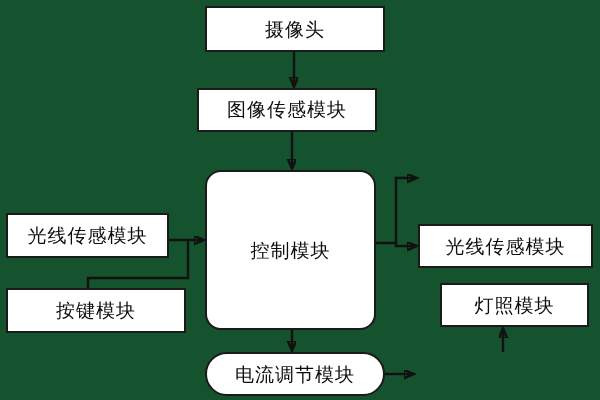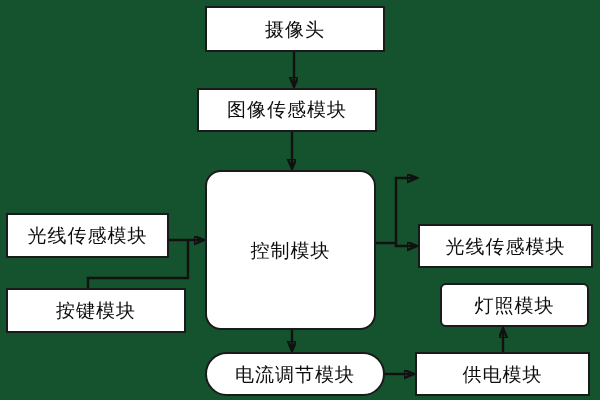--- a/index.html
+++ b/index.html
@@ -99,25 +99,22 @@
 
   <div class="node" style="left:6px; top:288px; width:180px; height:45px;">
     <span>按键模块</span>
   </div>
 
 
   <div class="node" style="left:418px; top:224px; width:175px; height:44px;">
     <span>光线传感模块</span>
   </div>
 
-  <div class="node" style="left:440px; top:283px; width:149px; height:44px;border-radius:6px;">
+  <div class="node" style="left:440px; top:283px; width:149px; height:44px;">
     <span>灯照模块</span>
   </div>
 
   <div class="node" style="left:205px; top:352px; width:180px; height:44px;border-radius:22px;">
     <span>电流调节模块</span>
   </div>
 
-  <div class="node" style="left:415px; top:352px; width:175px; height:44px;">
-    <span>供电模块</span>
-  </div>
 
 </div>
 
 </body></html>

